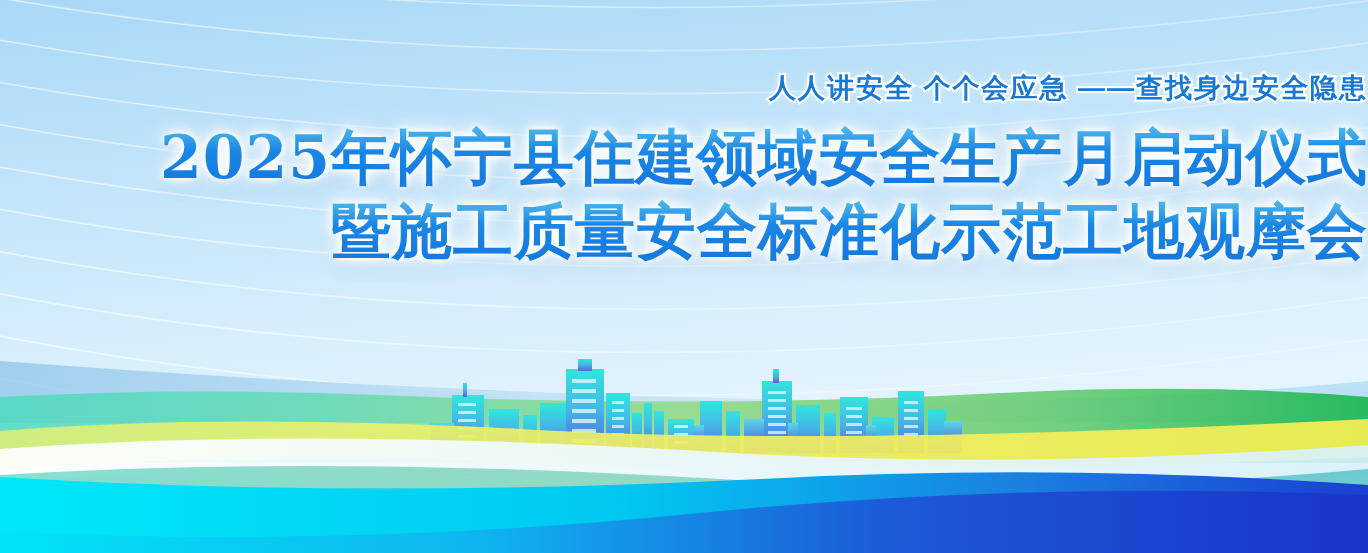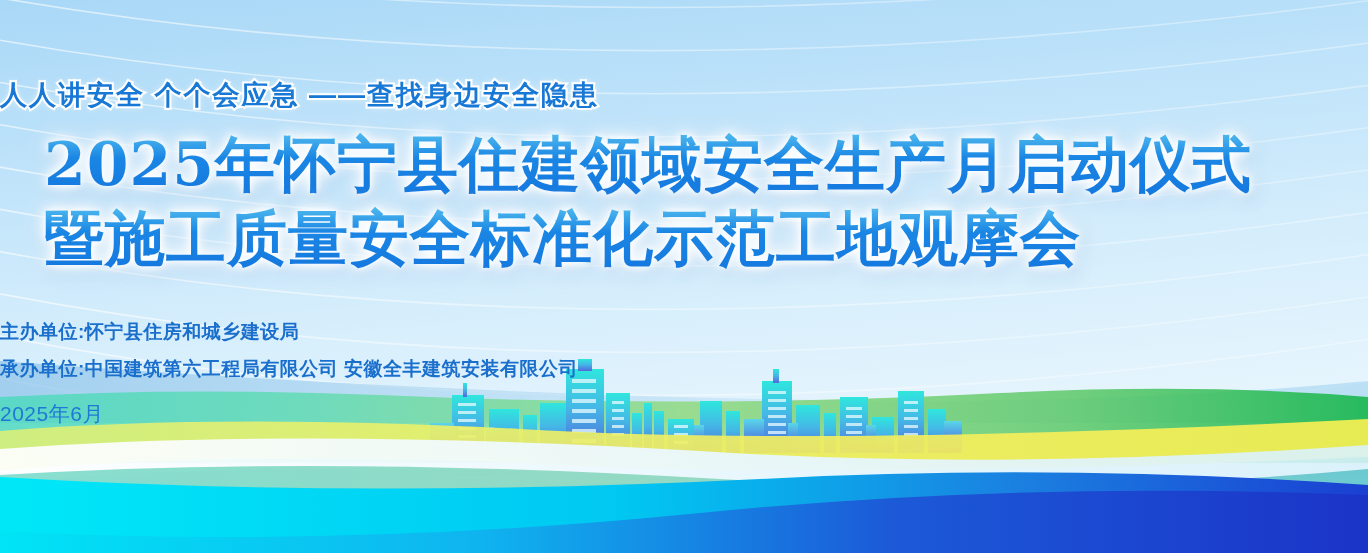--- a/index.html
+++ b/index.html
@@ -29,23 +29,23 @@
     left: 0;
     bottom: 0;
     width: 1368px;
     height: 200px;
   }
 
   
   .content {
     position: absolute;
     left: 0;
-    top: 13px;
+    top: 6px;
     width: 1368px;
-    text-align: left;
+    text-align: right;
     z-index: 5;
   }
 
   .subtitle {
     margin-top: 64px;
     font-size: 27px;
     font-weight: bold;
     letter-spacing: 2px;
     color: #1878d6;
     -webkit-text-stroke: 4px #ffffff;
@@ -270,20 +270,15 @@
 
   <div class="content">
 
     <div class="subtitle">人人讲安全  个个会应急  ——查找身边安全隐患</div>
 
     <div class="title-wrap">
       <div class="title-line">2025年怀宁县住建领域安全生产月启动仪式</div>
       <div class="title-line">暨施工质量安全标准化示范工地观摩会</div>
     </div>
 
-    <div class="org-block">
-      <div class="org-line">主办单位:怀宁县住房和城乡建设局</div>
-      <div class="org-line">承办单位:中国建筑第六工程局有限公司   安徽全丰建筑安装有限公司</div>
-      <div class="date-line">2025年6月</div>
-    </div>
 
   </div>
 </div>
 
 </body></html>

